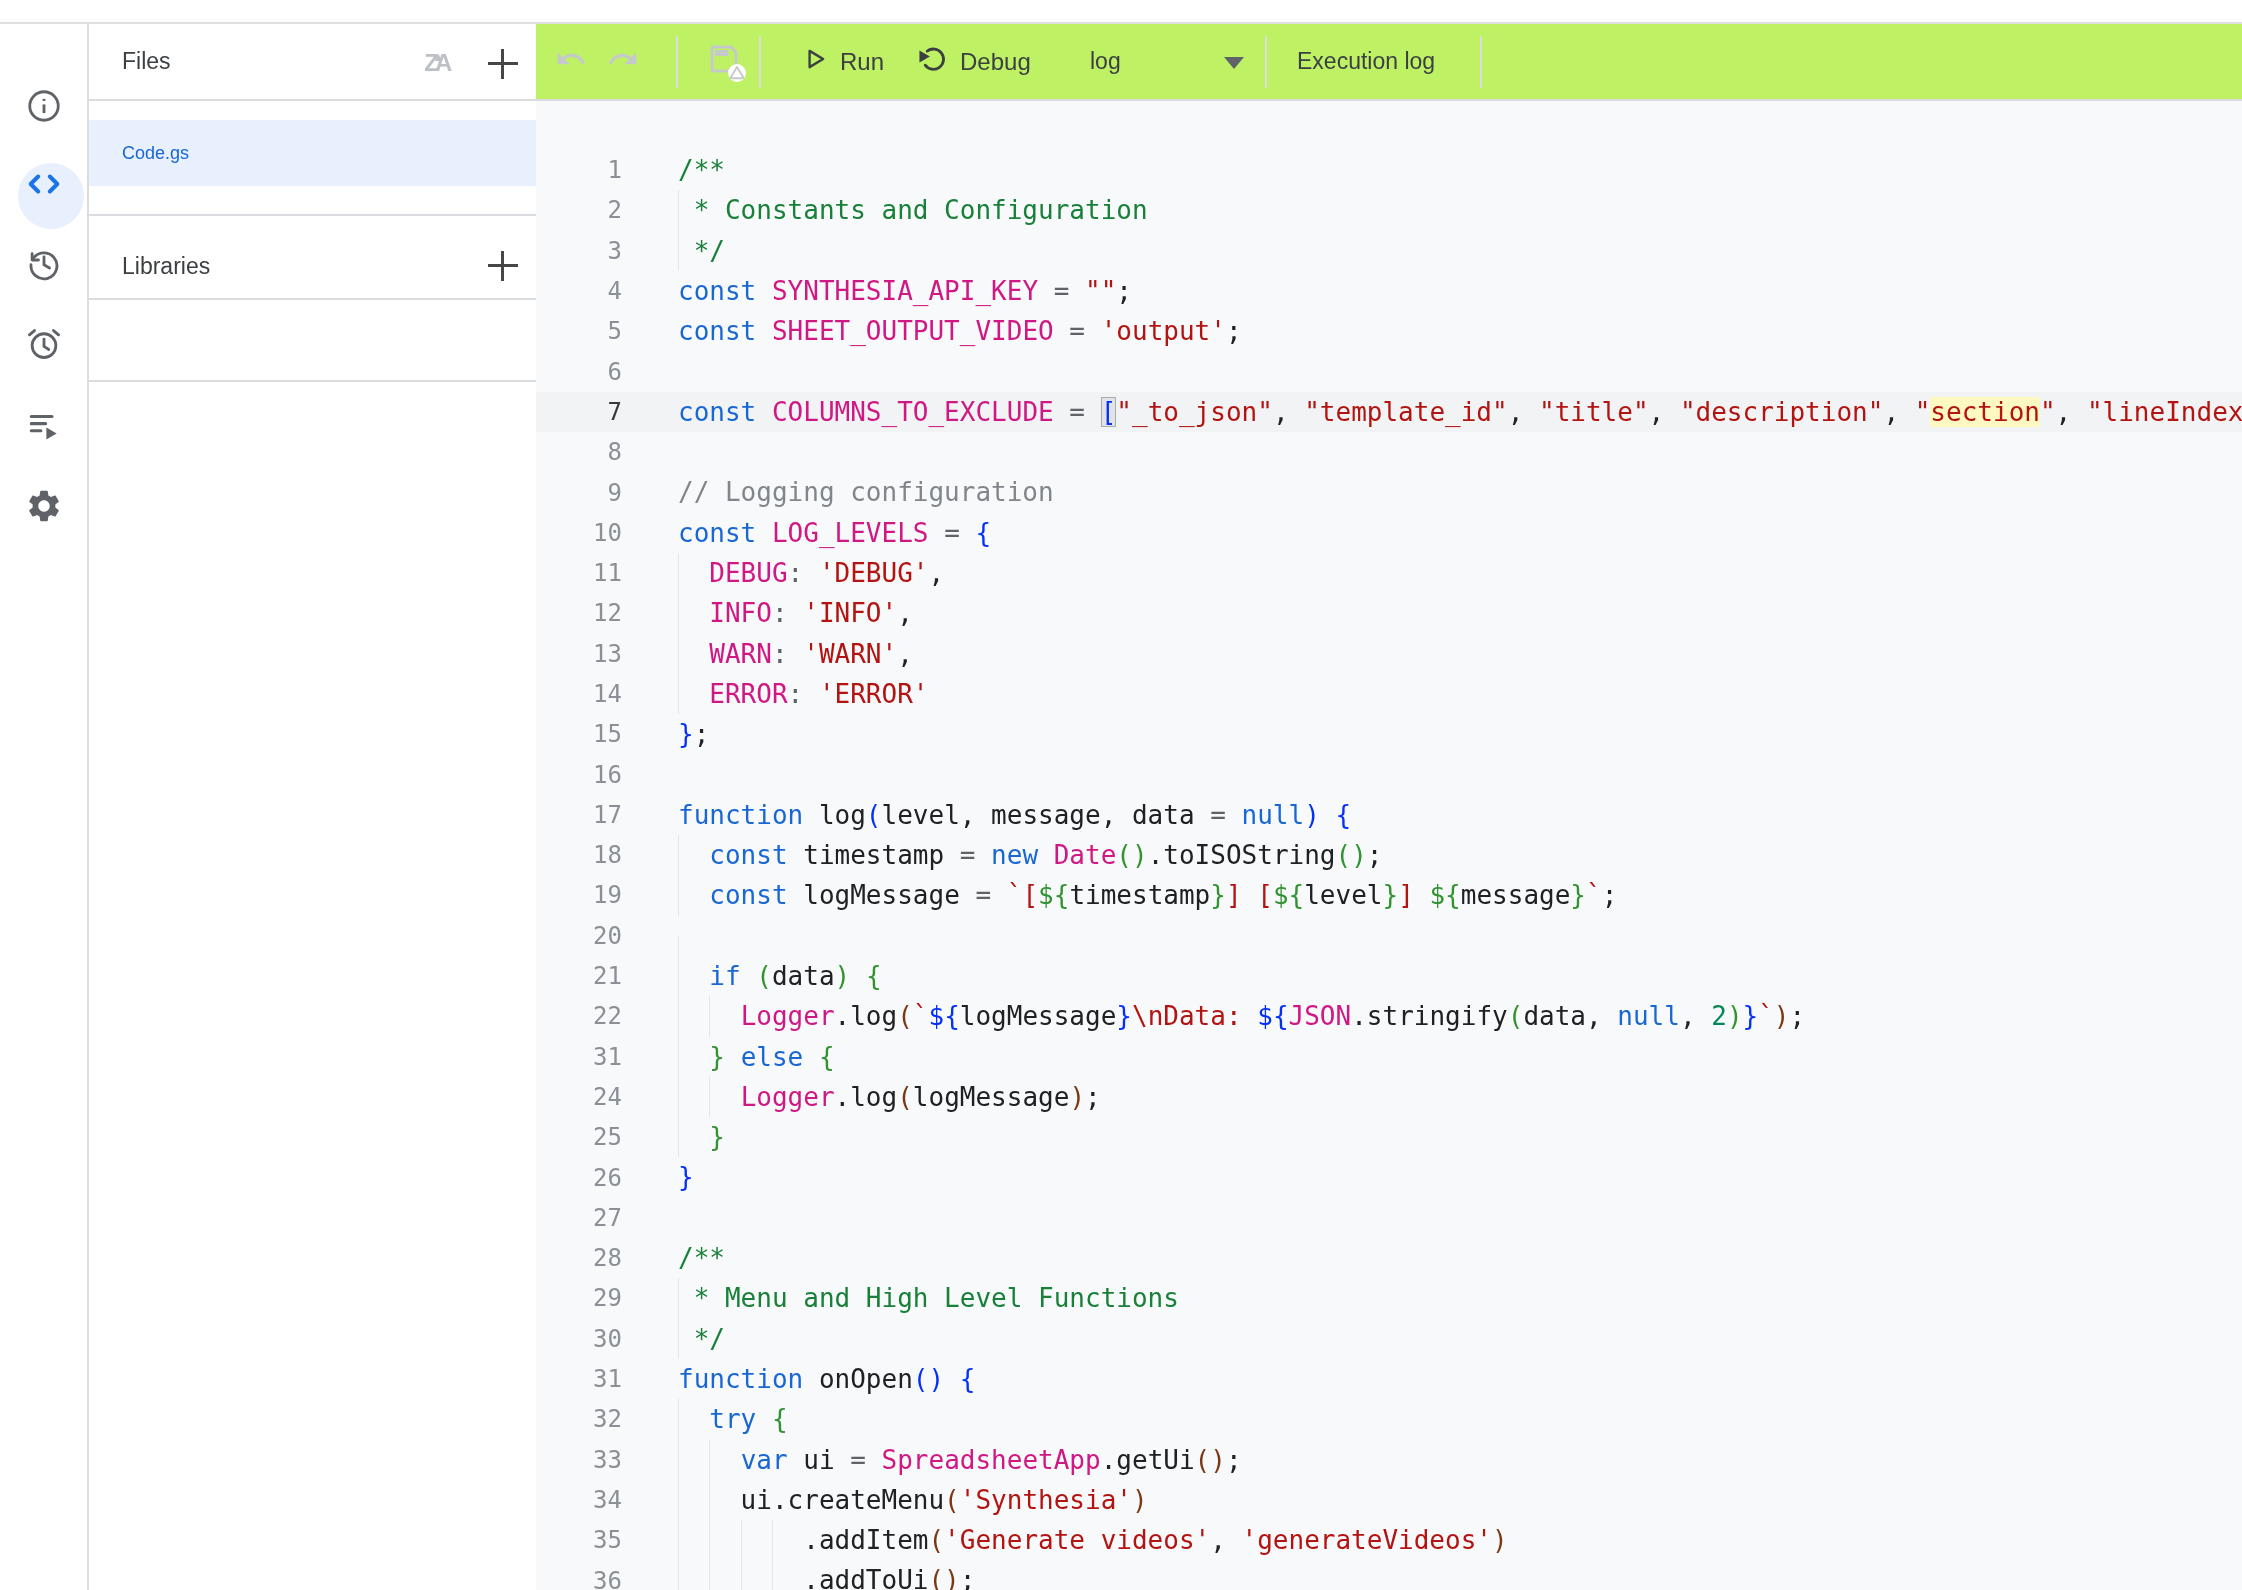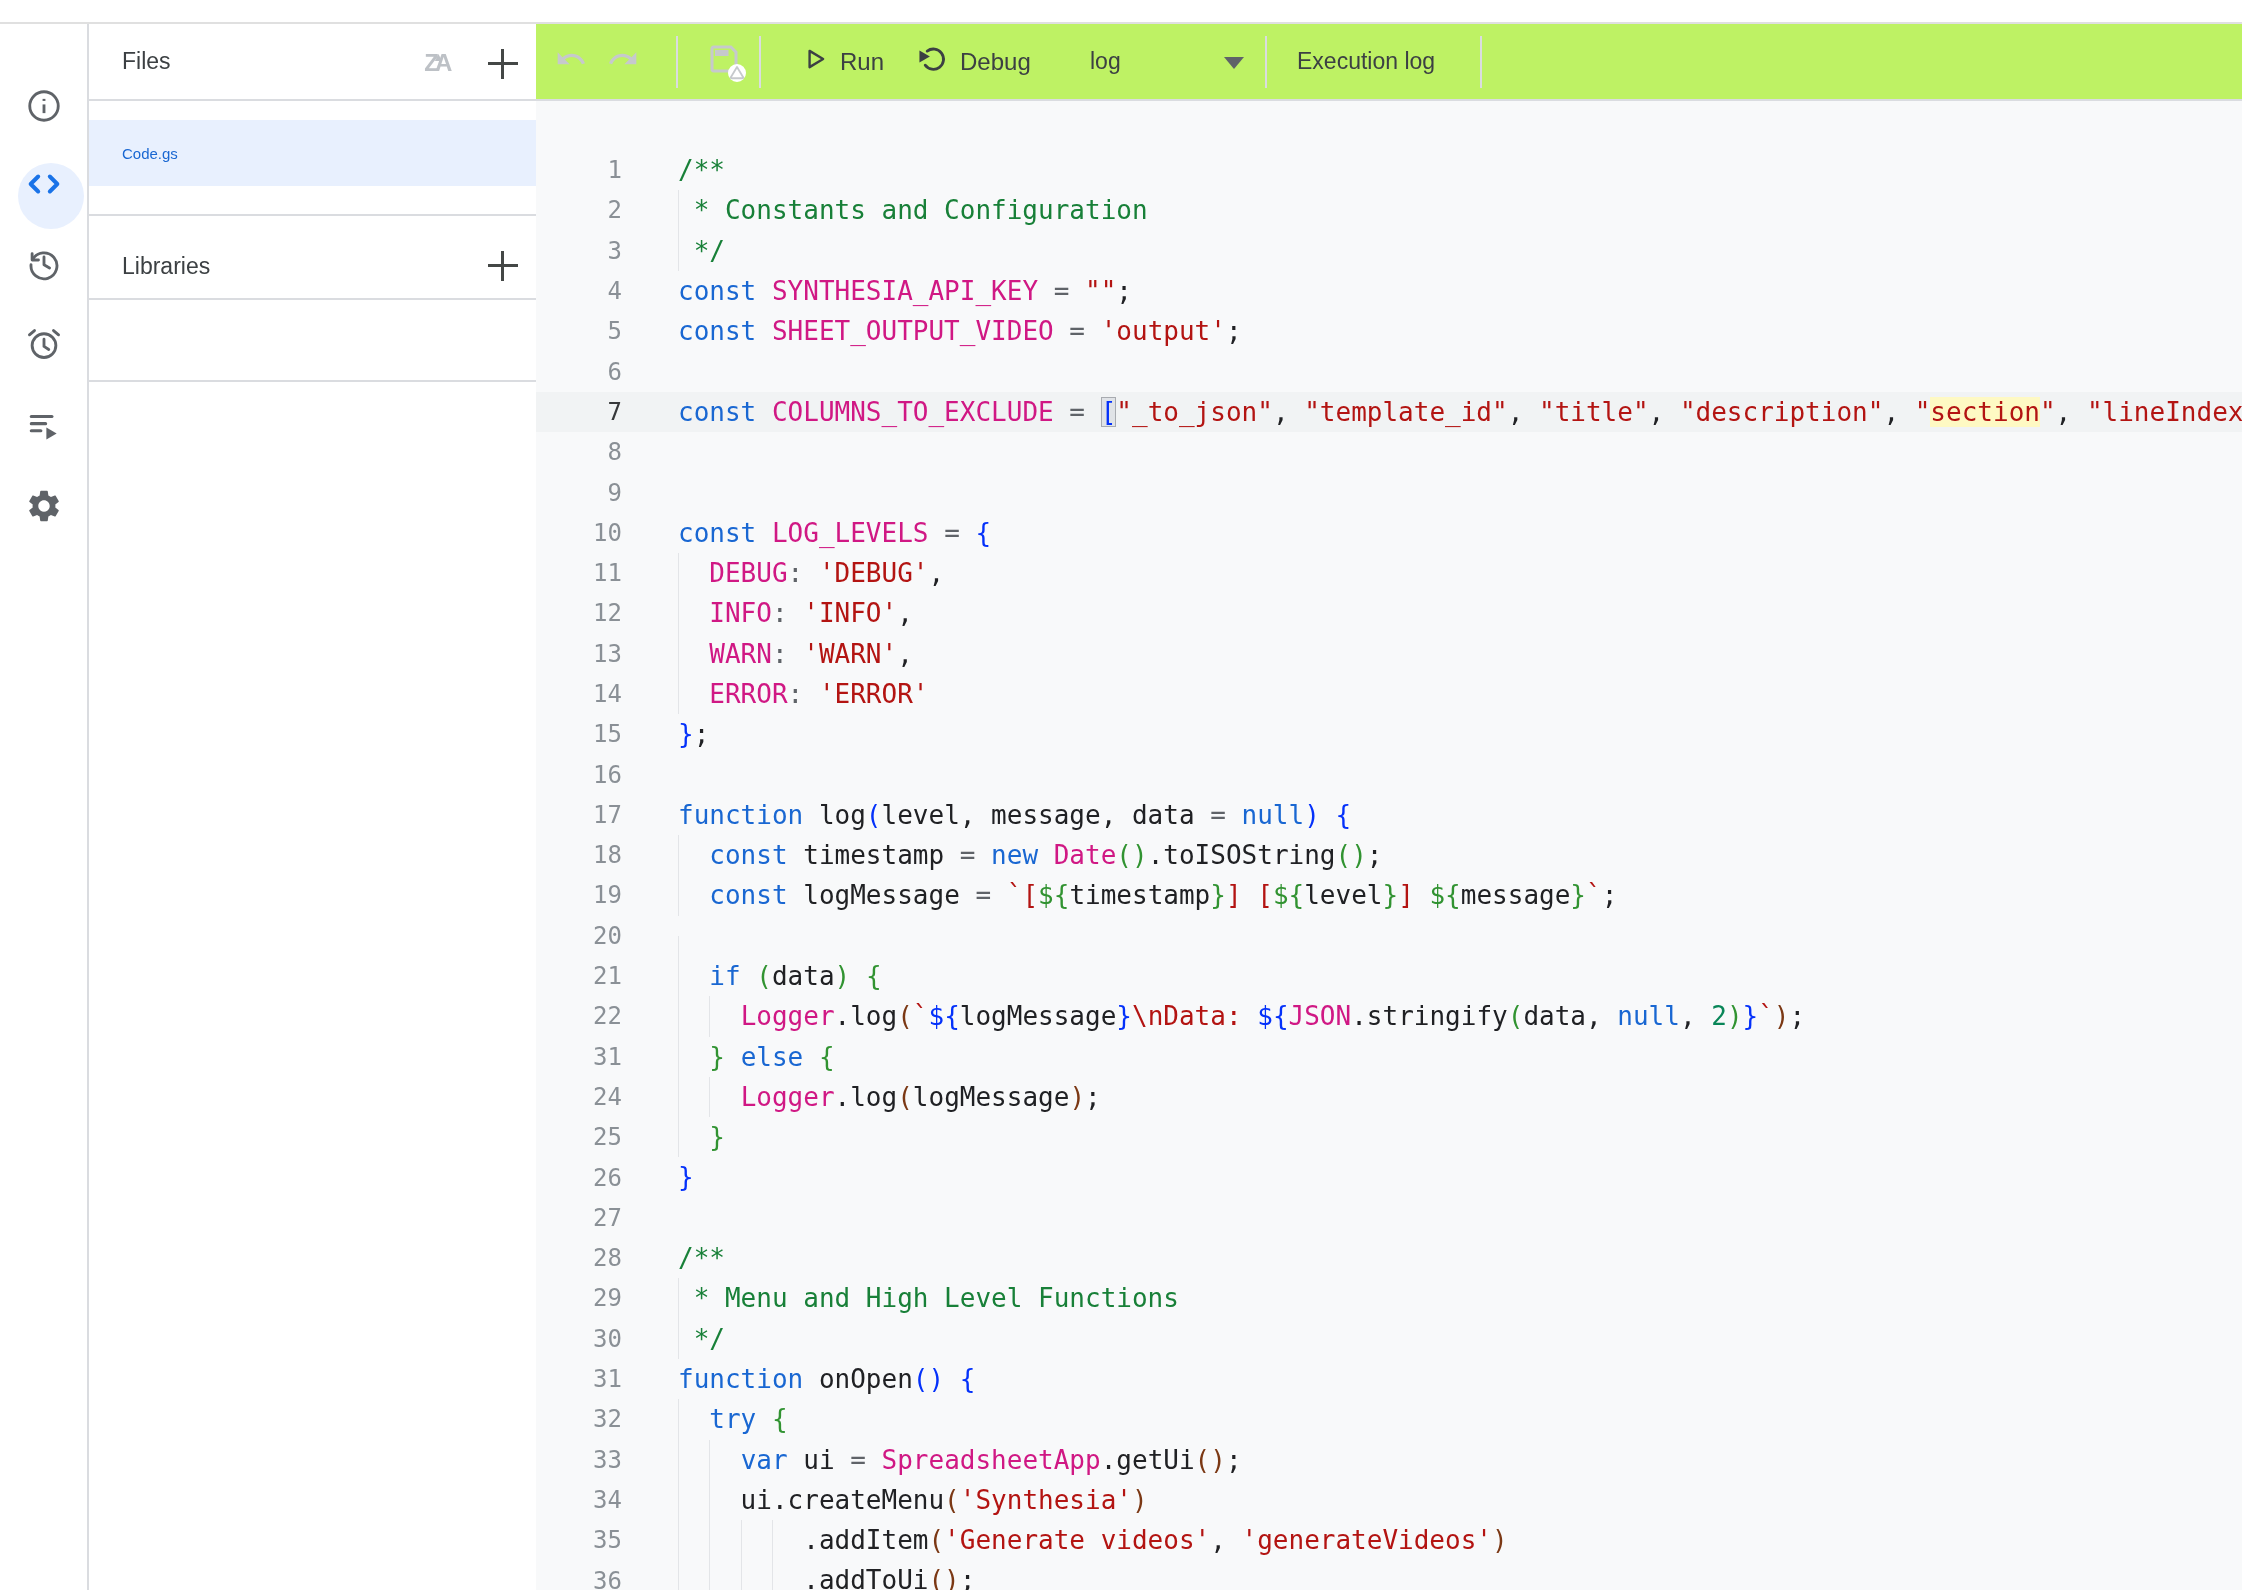--- a/index.html
+++ b/index.html
@@ -34,21 +34,21 @@
                font-size:12px; line-height:9px; margin:0 -20px; position:relative; top:-1px;}
   #add-file-btn { position:absolute; left:388px; top:14px; width:52px; height:52px;
                display:flex; align-items:center; justify-content:center; cursor:pointer; }
   .plus { position:relative; width:30px; height:30px; }
   .plus:before, .plus:after { content:""; position:absolute; background:#444746; }
   .plus:before { left:13px; top:0; width:3px; height:30px; }
   .plus:after  { left:0; top:13px; width:30px; height:3px; }
 
   .file-row-selected { position:absolute; left:0; top:96px; width:447px; height:66px;
                background:#e8f0fe; display:flex; align-items:center; cursor:pointer; }
-  .file-row-selected .fname { margin-left:33px; font-size:15px; color:#1967d2; }
+  .file-row-selected .fname { margin-left:33px; font-size:18px; color:#1967d2; }
   .panel-divider { position:absolute; left:0; width:447px; height:2px; background:#dadce0; }
   .panel-section { position:absolute; left:0; width:447px; height:100px; display:flex;
                align-items:center; cursor:pointer; }
   .panel-section .slabel { margin-left:33px; font-size:23px; color:#3c4043; }
   .panel-section .sadd { position:absolute; left:388px; width:52px; height:52px;
                display:flex; align-items:center; justify-content:center; cursor:pointer; }
 
   
   #toolbar { left:536px; top:24px; width:1706px; height:75px; background:#bef264; }
   .tb-vdiv { position:absolute; top:12px; width:2px; height:52px; background:#dadce0; }
@@ -260,21 +260,21 @@
 <div class="abs" id="editor">
   <div id="code-lines">
       <div class="cl"><span class="ln">1</span><span class="cd"><span class="tk-c">/**</span></span></div>
       <div class="cl"><span class="ln">2</span><span class="cd"><i class="guide" style="left: 0px;"></i><span class="tk-c"> * Constants and Configuration</span></span></div>
       <div class="cl"><span class="ln">3</span><span class="cd"><i class="guide" style="left: 0px;"></i><span class="tk-c"> */</span></span></div>
       <div class="cl"><span class="ln">4</span><span class="cd"><span class="tk-k">const</span><span class="tk-t"> </span><span class="tk-i">SYNTHESIA_API_KEY</span><span class="tk-o"> = </span><span class="tk-s">""</span><span class="tk-t">;</span></span></div>
       <div class="cl"><span class="ln">5</span><span class="cd"><span class="tk-k">const</span><span class="tk-t"> </span><span class="tk-i">SHEET_OUTPUT_VIDEO</span><span class="tk-o"> = </span><span class="tk-s">'output'</span><span class="tk-t">;</span></span></div>
       <div class="cl"><span class="ln">6</span></div>
       <div class="cl active"><span class="ln">7</span><span class="cd"><span class="tk-k">const</span><span class="tk-t"> </span><span class="tk-i">COLUMNS_TO_EXCLUDE</span><span class="tk-o"> = </span><span class="tk-bm">[</span><span class="tk-s">"_to_json"</span><span class="tk-t">, </span><span class="tk-s">"template_id"</span><span class="tk-t">, </span><span class="tk-s">"title"</span><span class="tk-t">, </span><span class="tk-s">"description"</span><span class="tk-t">, </span><span class="tk-s">"</span><span class="tk-occ">section</span><span class="tk-s">"</span><span class="tk-t">, </span><span class="tk-s">"lineIndex</span></span></div>
       <div class="cl"><span class="ln">8</span><span class="cd"></span></div>
-      <div class="cl"><span class="ln">9</span></div>
+      <div class="cl"><span class="ln">9</span><span class="cd"><span class="tk-lc">// Logging configuration</span></span></div>
       <div class="cl"><span class="ln">10</span><span class="cd"><span class="tk-k">const</span><span class="tk-t"> </span><span class="tk-i">LOG_LEVELS</span><span class="tk-o"> = </span><span class="tk-b1">{</span></span></div>
       <div class="cl"><span class="ln">11</span><span class="cd"><i class="guide" style="left: 0px;"></i><span class="tk-t">  </span><span class="tk-i">DEBUG</span><span class="tk-o">: </span><span class="tk-s">'DEBUG'</span><span class="tk-t">,</span></span></div>
       <div class="cl"><span class="ln">12</span><span class="cd"><i class="guide" style="left: 0px;"></i><span class="tk-t">  </span><span class="tk-i">INFO</span><span class="tk-o">: </span><span class="tk-s">'INFO'</span><span class="tk-t">,</span></span></div>
       <div class="cl"><span class="ln">13</span><span class="cd"><i class="guide" style="left: 0px;"></i><span class="tk-t">  </span><span class="tk-i">WARN</span><span class="tk-o">: </span><span class="tk-s">'WARN'</span><span class="tk-t">,</span></span></div>
       <div class="cl"><span class="ln">14</span><span class="cd"><i class="guide" style="left: 0px;"></i><span class="tk-t">  </span><span class="tk-i">ERROR</span><span class="tk-o">: </span><span class="tk-s">'ERROR'</span></span></div>
       <div class="cl"><span class="ln">15</span><span class="cd"><span class="tk-b1">}</span><span class="tk-t">;</span></span></div>
       <div class="cl"><span class="ln">16</span><span class="cd"></span></div>
       <div class="cl"><span class="ln">17</span><span class="cd"><span class="tk-k">function</span><span class="tk-t"> log</span><span class="tk-b1">(</span><span class="tk-t">level, message, data </span><span class="tk-o">= </span><span class="tk-k">null</span><span class="tk-b1">)</span><span class="tk-t"> </span><span class="tk-b1">{</span></span></div>
       <div class="cl"><span class="ln">18</span><span class="cd"><i class="guide" style="left: 0px;"></i><span class="tk-t">  </span><span class="tk-k">const</span><span class="tk-t"> timestamp </span><span class="tk-o">= </span><span class="tk-k">new</span><span class="tk-t"> </span><span class="tk-i">Date</span><span class="tk-b2">()</span><span class="tk-t">.toISOString</span><span class="tk-b2">()</span><span class="tk-t">;</span></span></div>
       <div class="cl"><span class="ln">19</span><span class="cd"><i class="guide" style="left: 0px;"></i><span class="tk-t">  </span><span class="tk-k">const</span><span class="tk-t"> logMessage </span><span class="tk-o">= </span><span class="tk-s">`[</span><span class="tk-b2">${</span><span class="tk-t">timestamp</span><span class="tk-b2">}</span><span class="tk-s">] [</span><span class="tk-b2">${</span><span class="tk-t">level</span><span class="tk-b2">}</span><span class="tk-s">] </span><span class="tk-b2">${</span><span class="tk-t">message</span><span class="tk-b2">}</span><span class="tk-s">`</span><span class="tk-t">;</span></span></div>

